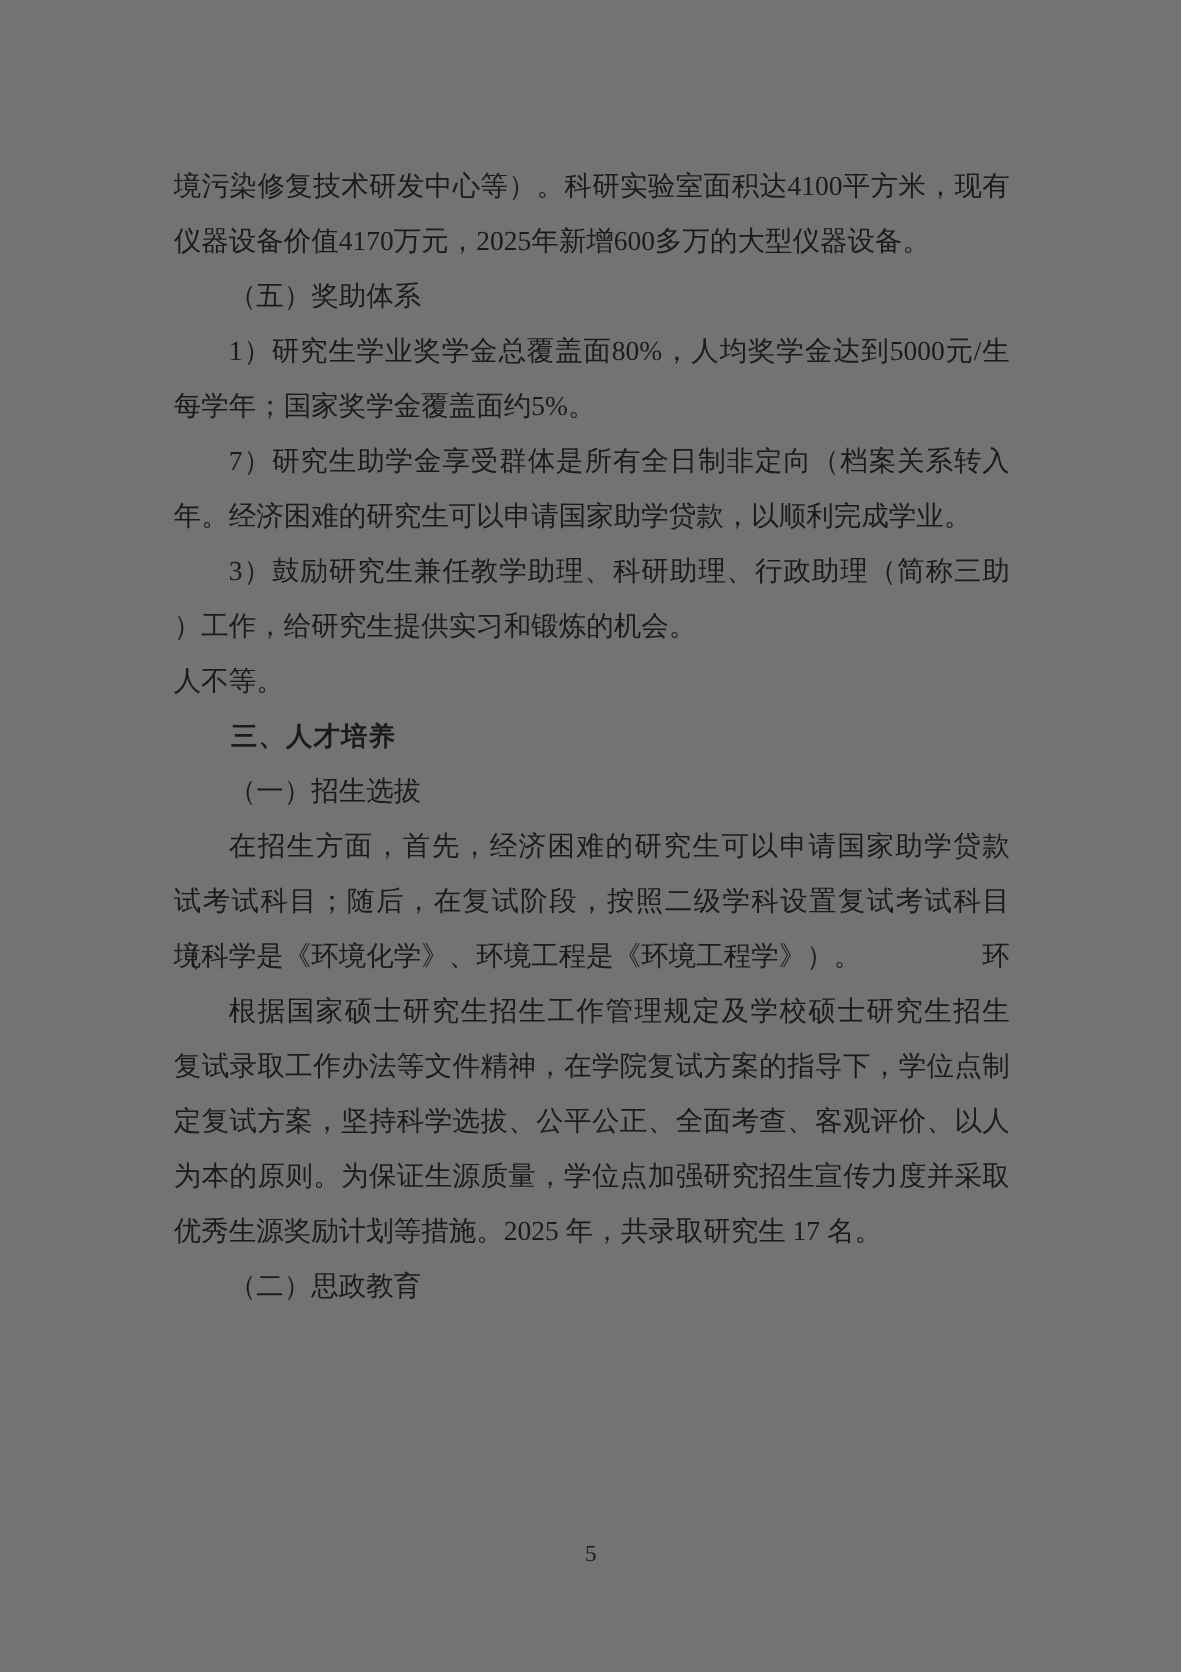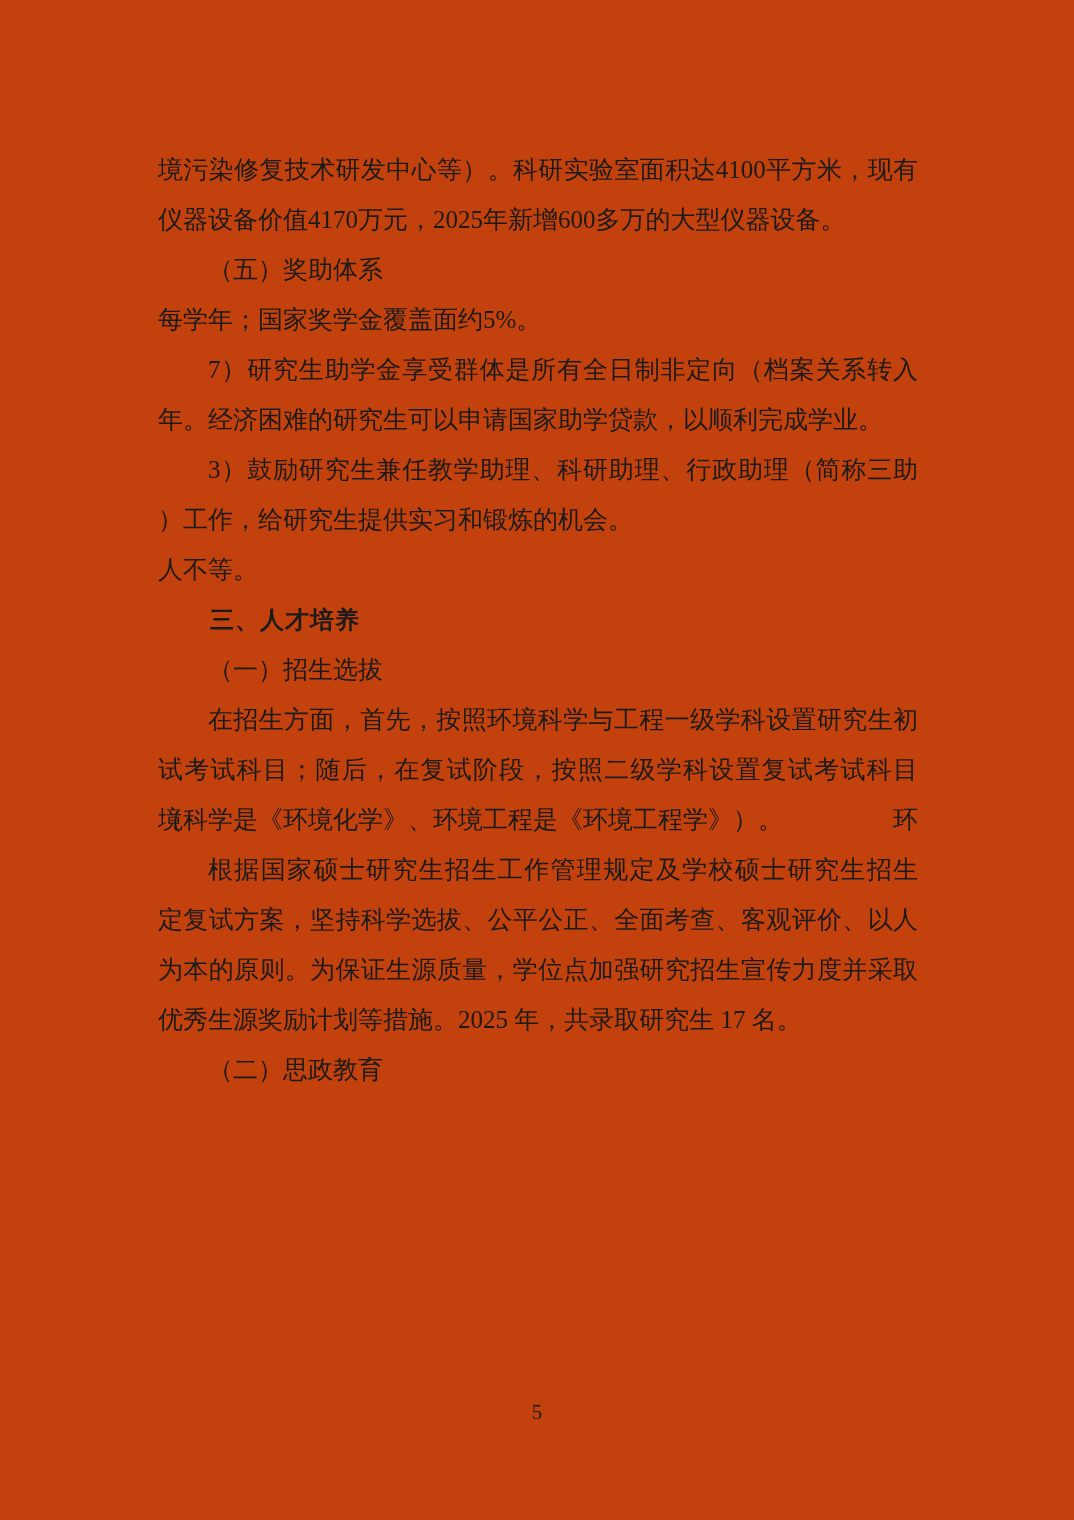--- a/index.html
+++ b/index.html
@@ -4,21 +4,21 @@
 <style>
   html, body {
     margin: 0;
     padding: 0;
     background: #ffffff;
   }
   .page {
     position: relative;
     width: 1074px;
     height: 1520px;
-    background: #c2410c;
+    background: #737373;
     overflow: hidden;
     color: #1b1b1b;
     font-family: "Liberation Serif", serif;
   }
   .content {
     position: absolute;
     left: 158px;
     top: 145px;
     width: 760px;
   }
@@ -67,31 +67,33 @@
   }
 </style>
 </head>
 <body>
 
 <div class="page">
   <div class="content">
     <p class="ln fill">境污染修复技术研发中心等）。科研实验室面积达4100平方米，现有</p>
     <p class="ln">仪器设备价值4170万元，2025年新增600多万的大型仪器设备。</p>
     <p class="ln sub">（五）奖助体系</p>
+    <p class="ln indent fill">1）研究生学业奖学金总覆盖面80%，人均奖学金达到5000元/生</p>
     <p class="ln">每学年；国家奖学金覆盖面约5%。</p>
     <p class="ln indent fill">7）研究生助学金享受群体是所有全日制非定向（档案关系转入</p>
     <p class="ln">年。经济困难的研究生可以申请国家助学贷款，以顺利完成学业。</p>
     <p class="ln indent fill">3）鼓励研究生兼任教学助理、科研助理、行政助理（简称三助</p>
     <p class="ln">）工作，给研究生提供实习和锻炼的机会。</p>
     <p class="ln">人不等。</p>
     <p class="ln h1">三、人才培养</p>
     <p class="ln sub">（一）招生选拔</p>
-    <p class="ln indent fill">在招生方面，首先，按照环境科学与工程一级学科设置研究生初</p>
+    <p class="ln indent fill">在招生方面，首先，经济困难的研究生可以申请国家助学贷款</p>
     <p class="ln fill">试考试科目；随后，在复试阶段，按照二级学科设置复试考试科目（环</p>
     <p class="ln">境科学是《环境化学》、环境工程是《环境工程学》）。</p>
     <p class="ln indent fill">根据国家硕士研究生招生工作管理规定及学校硕士研究生招生</p>
+    <p class="ln fill">复试录取工作办法等文件精神，在学院复试方案的指导下，学位点制</p>
     <p class="ln fill">定复试方案，坚持科学选拔、公平公正、全面考查、客观评价、以人</p>
     <p class="ln fill">为本的原则。为保证生源质量，学位点加强研究招生宣传力度并采取</p>
     <p class="ln">优秀生源奖励计划等措施。2025 年，共录取研究生 17 名。</p>
     <p class="ln sub">（二）思政教育</p>
   </div>
   <div class="pagenum">5</div>
 </div>
 
 </body></html>

